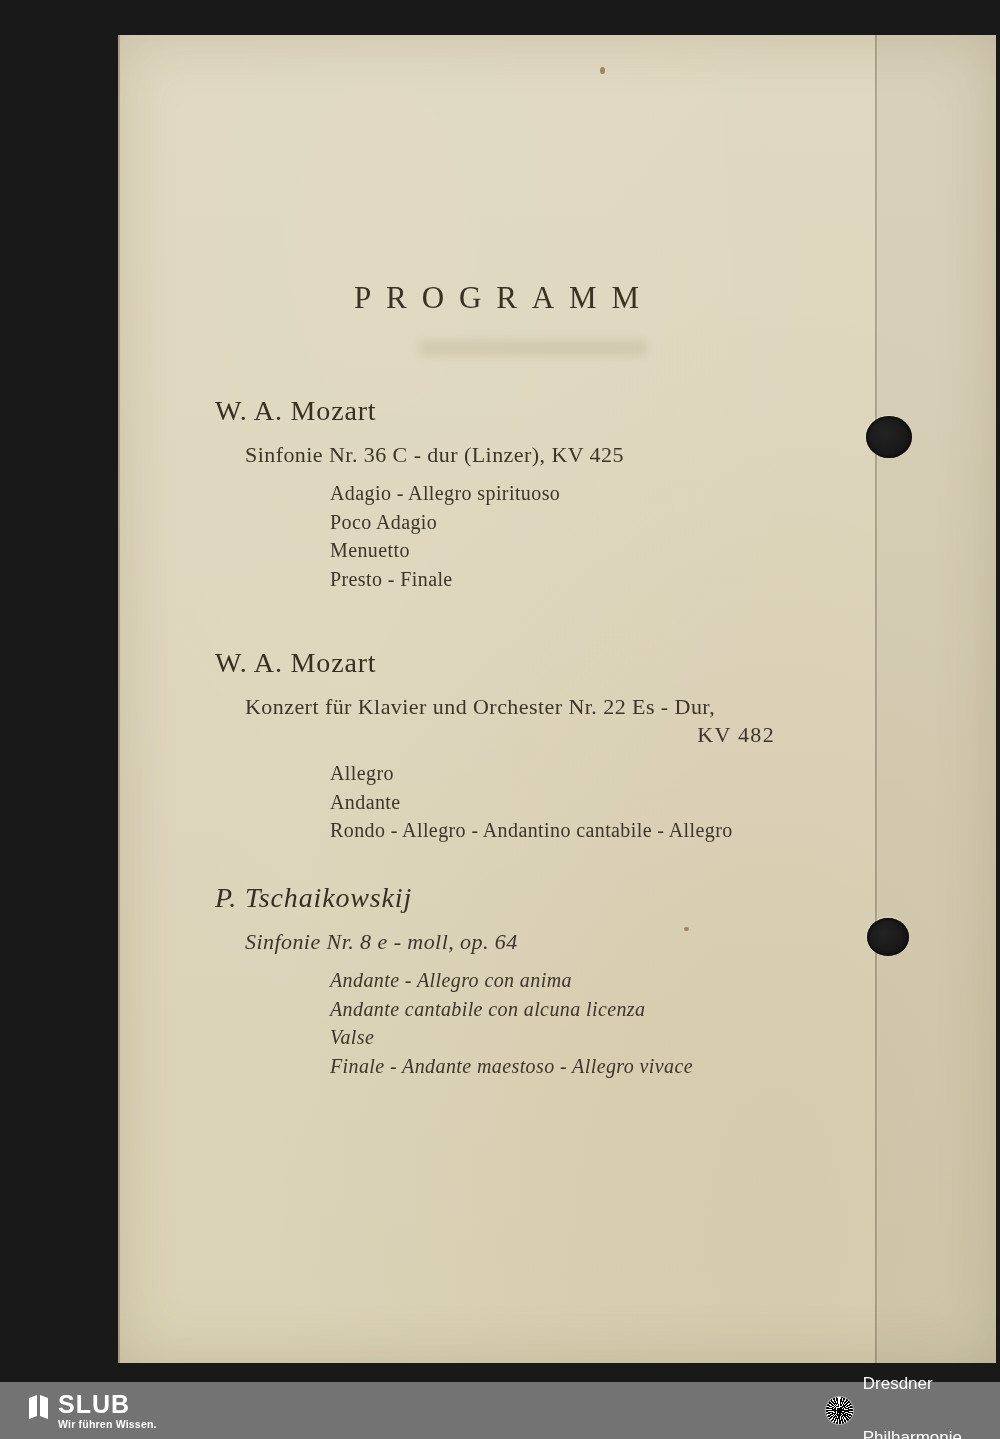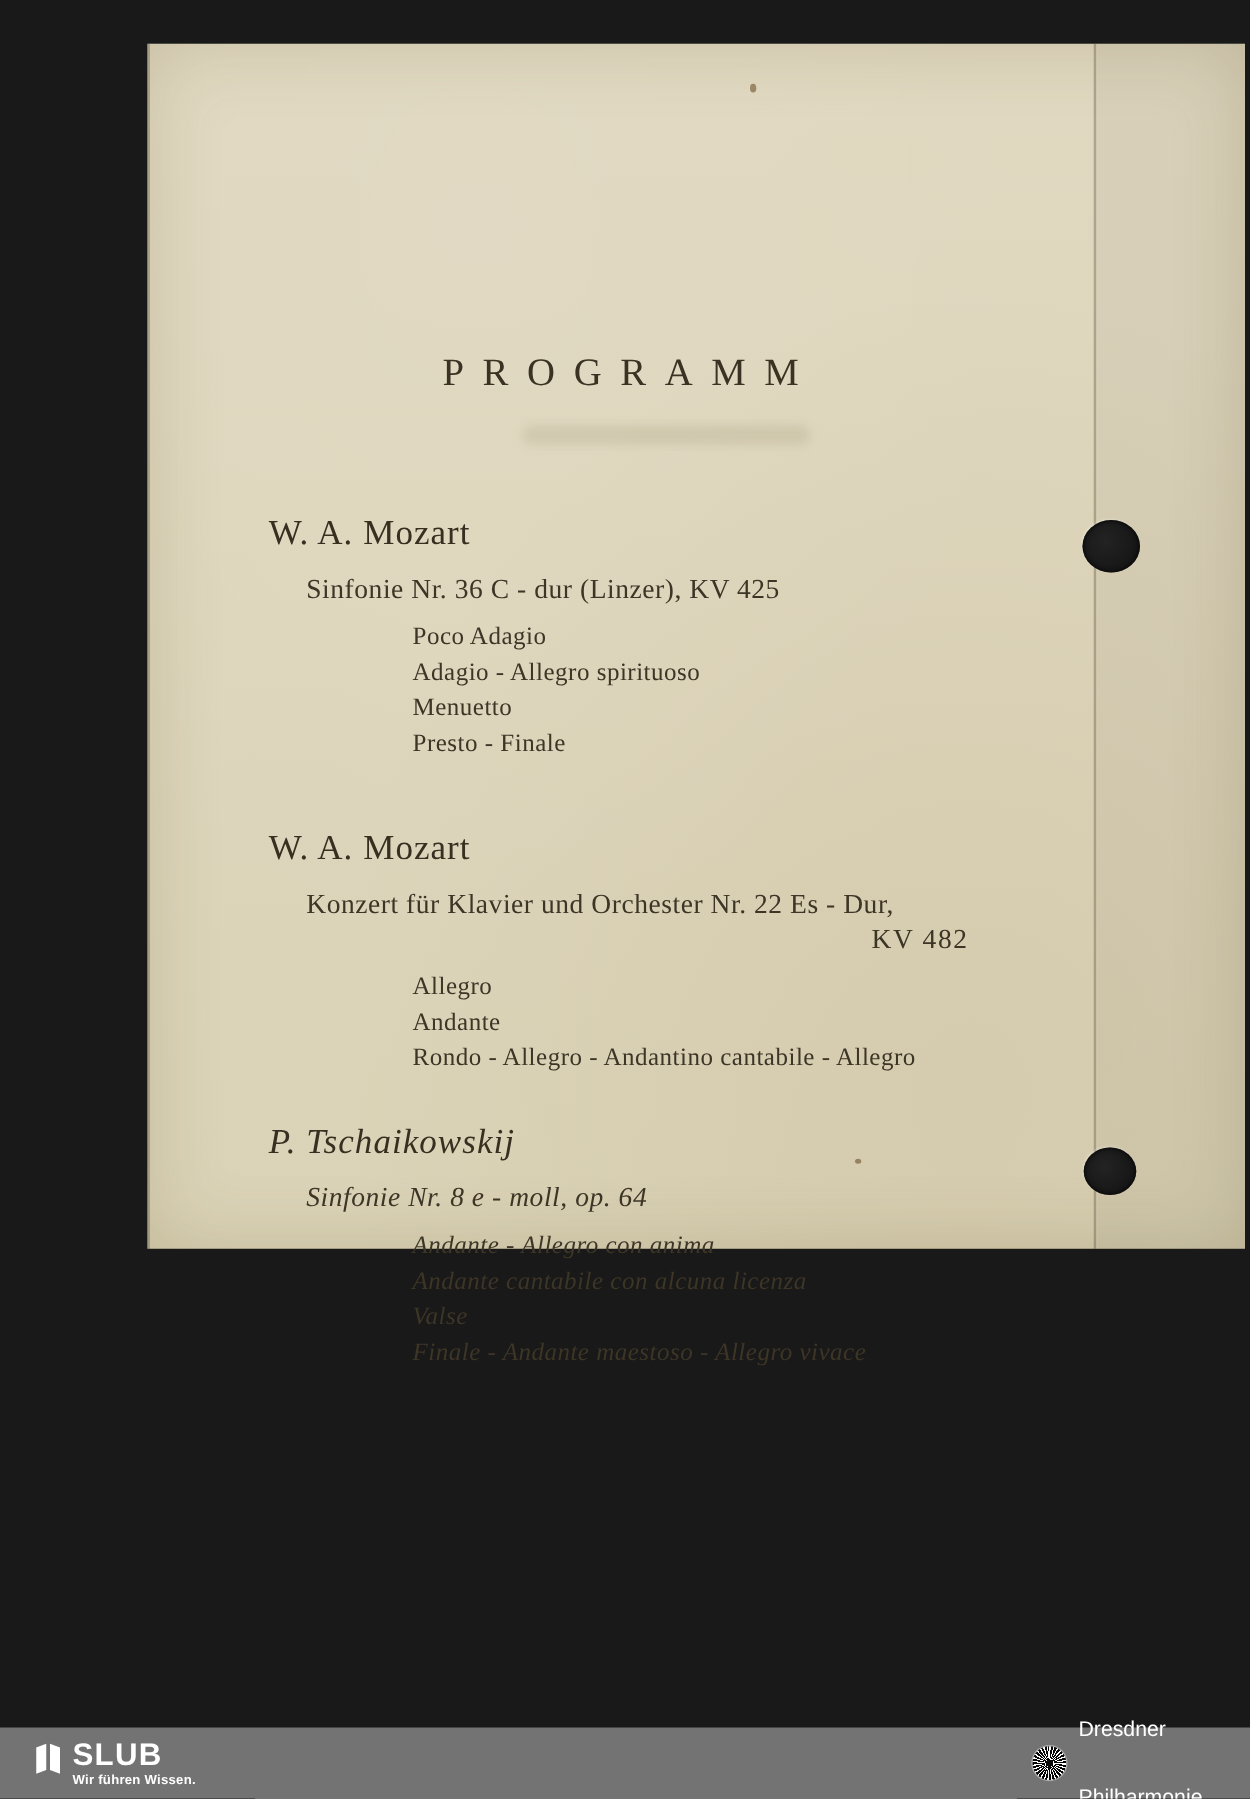--- a/index.html
+++ b/index.html
@@ -10,21 +10,21 @@
     overflow: hidden;
     font-family: "Liberation Serif", serif;
   }
 
   
   .stage { position: absolute; inset: 0; }
 
   .paper {
     position: absolute;
     left: 118px; top: 35px;
-    width: 878px; height: 964px;
+    width: 878px; height: 1328px;
     background:
       radial-gradient(ellipse at 30% 15%, rgba(255,255,255,0.06), transparent 55%),
       radial-gradient(ellipse at 75% 85%, rgba(120,90,40,0.07), transparent 55%),
       linear-gradient(#e0d8c0, #dbd3b7);
     box-shadow: inset 0 0 60px rgba(90,70,30,0.18), inset 2px 0 0 rgba(40,30,15,0.25);
     color: #3d3526;
   }
 
   .crease {
     position: absolute; top: 0; bottom: 0; left: 757px; width: 2px;
@@ -56,21 +56,21 @@
   
   .heading {
     position: absolute; top: 245px; left: 0; width: 757px;
     margin: 0;
     text-align: center;
     font-size: 31px; font-weight: 500;
     letter-spacing: 0.48em; text-indent: 0.48em;
     color: #3a3222;
   }
 
-  .sec { position: absolute; left: 97px; width: 640px; margin-top: 16px; }
+  .sec { position: absolute; left: 97px; width: 640px; }
   .sec1 { top: 360px; }
   .sec2 { top: 612px; }
   .sec3 { top: 847px; font-style: italic; }
 
   .composer {
     margin: 0 0 15px 0;
     font-size: 28px; font-weight: 500;
     letter-spacing: 0.03em;
     color: #382f20;
   }
@@ -128,22 +128,22 @@
     <div class="speck speck-1"></div>
     <div class="speck speck-2"></div>
     <div class="smudge"></div>
 
     <h1 class="heading">PROGRAMM</h1>
 
     <section class="sec sec1">
       <h2 class="composer">W. A. Mozart</h2>
       <div class="work">Sinfonie Nr. 36 C - dur (Linzer), KV 425</div>
       <ul class="movements">
+        <li>Adagio - Allegro spirituoso</li>
         <li>Poco Adagio</li>
-        <li>Adagio - Allegro spirituoso</li>
         <li>Menuetto</li>
         <li>Presto - Finale</li>
       </ul>
     </section>
 
     <section class="sec sec2">
       <h2 class="composer">W. A. Mozart</h2>
       <div class="work">Konzert für Klavier und Orchester Nr. 22 Es - Dur,</div>
       <div class="work-line2">KV 482</div>
       <ul class="movements">

